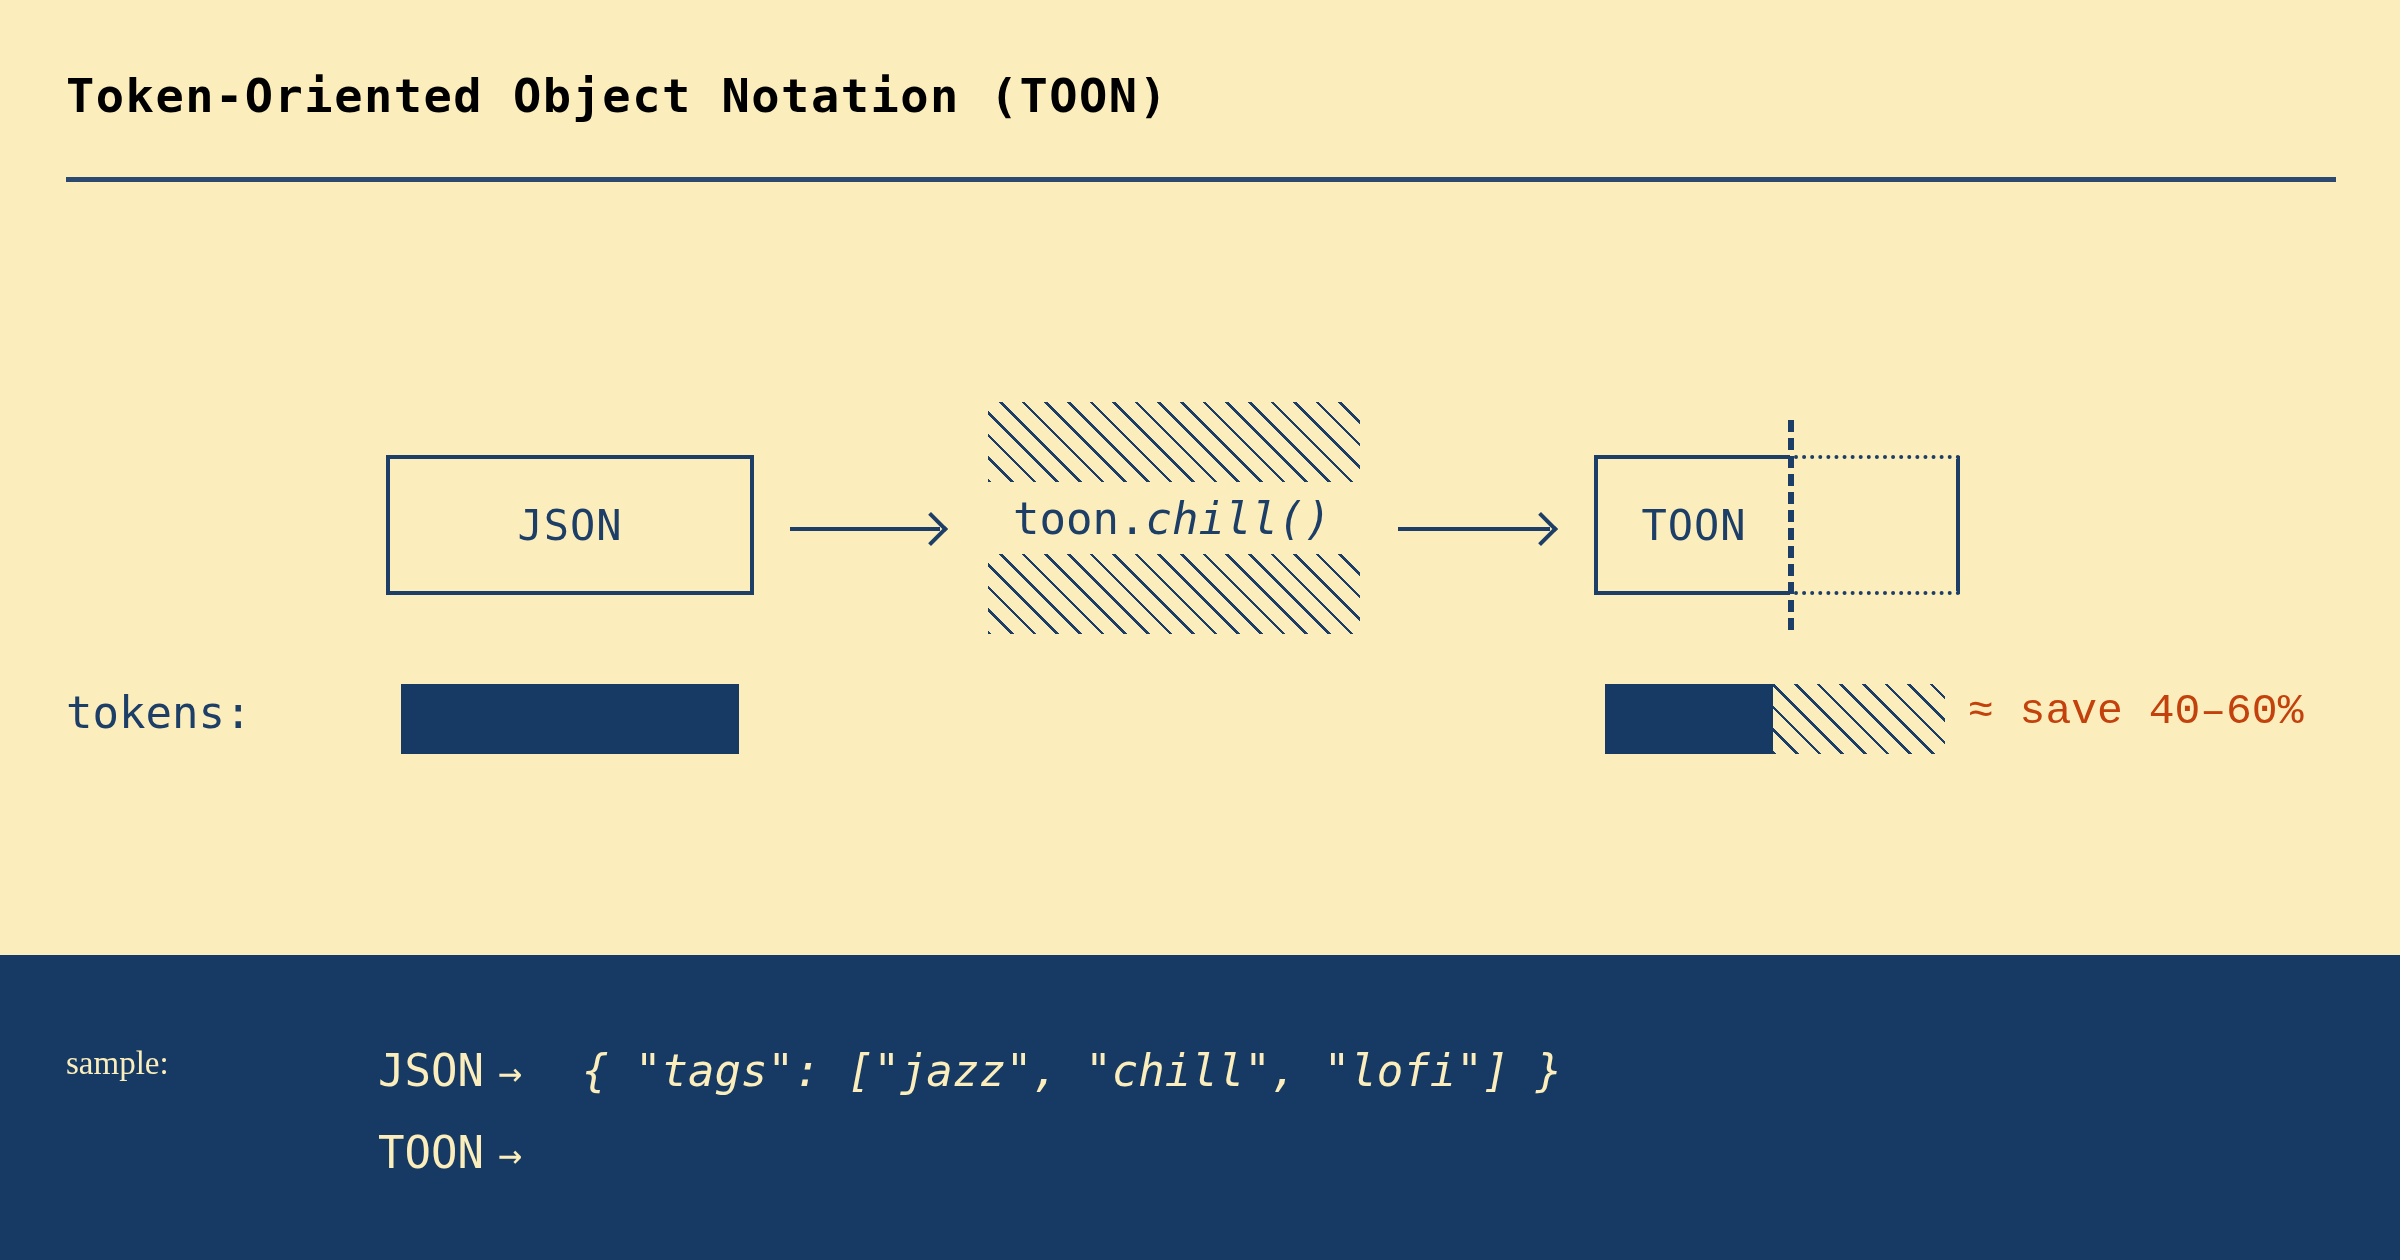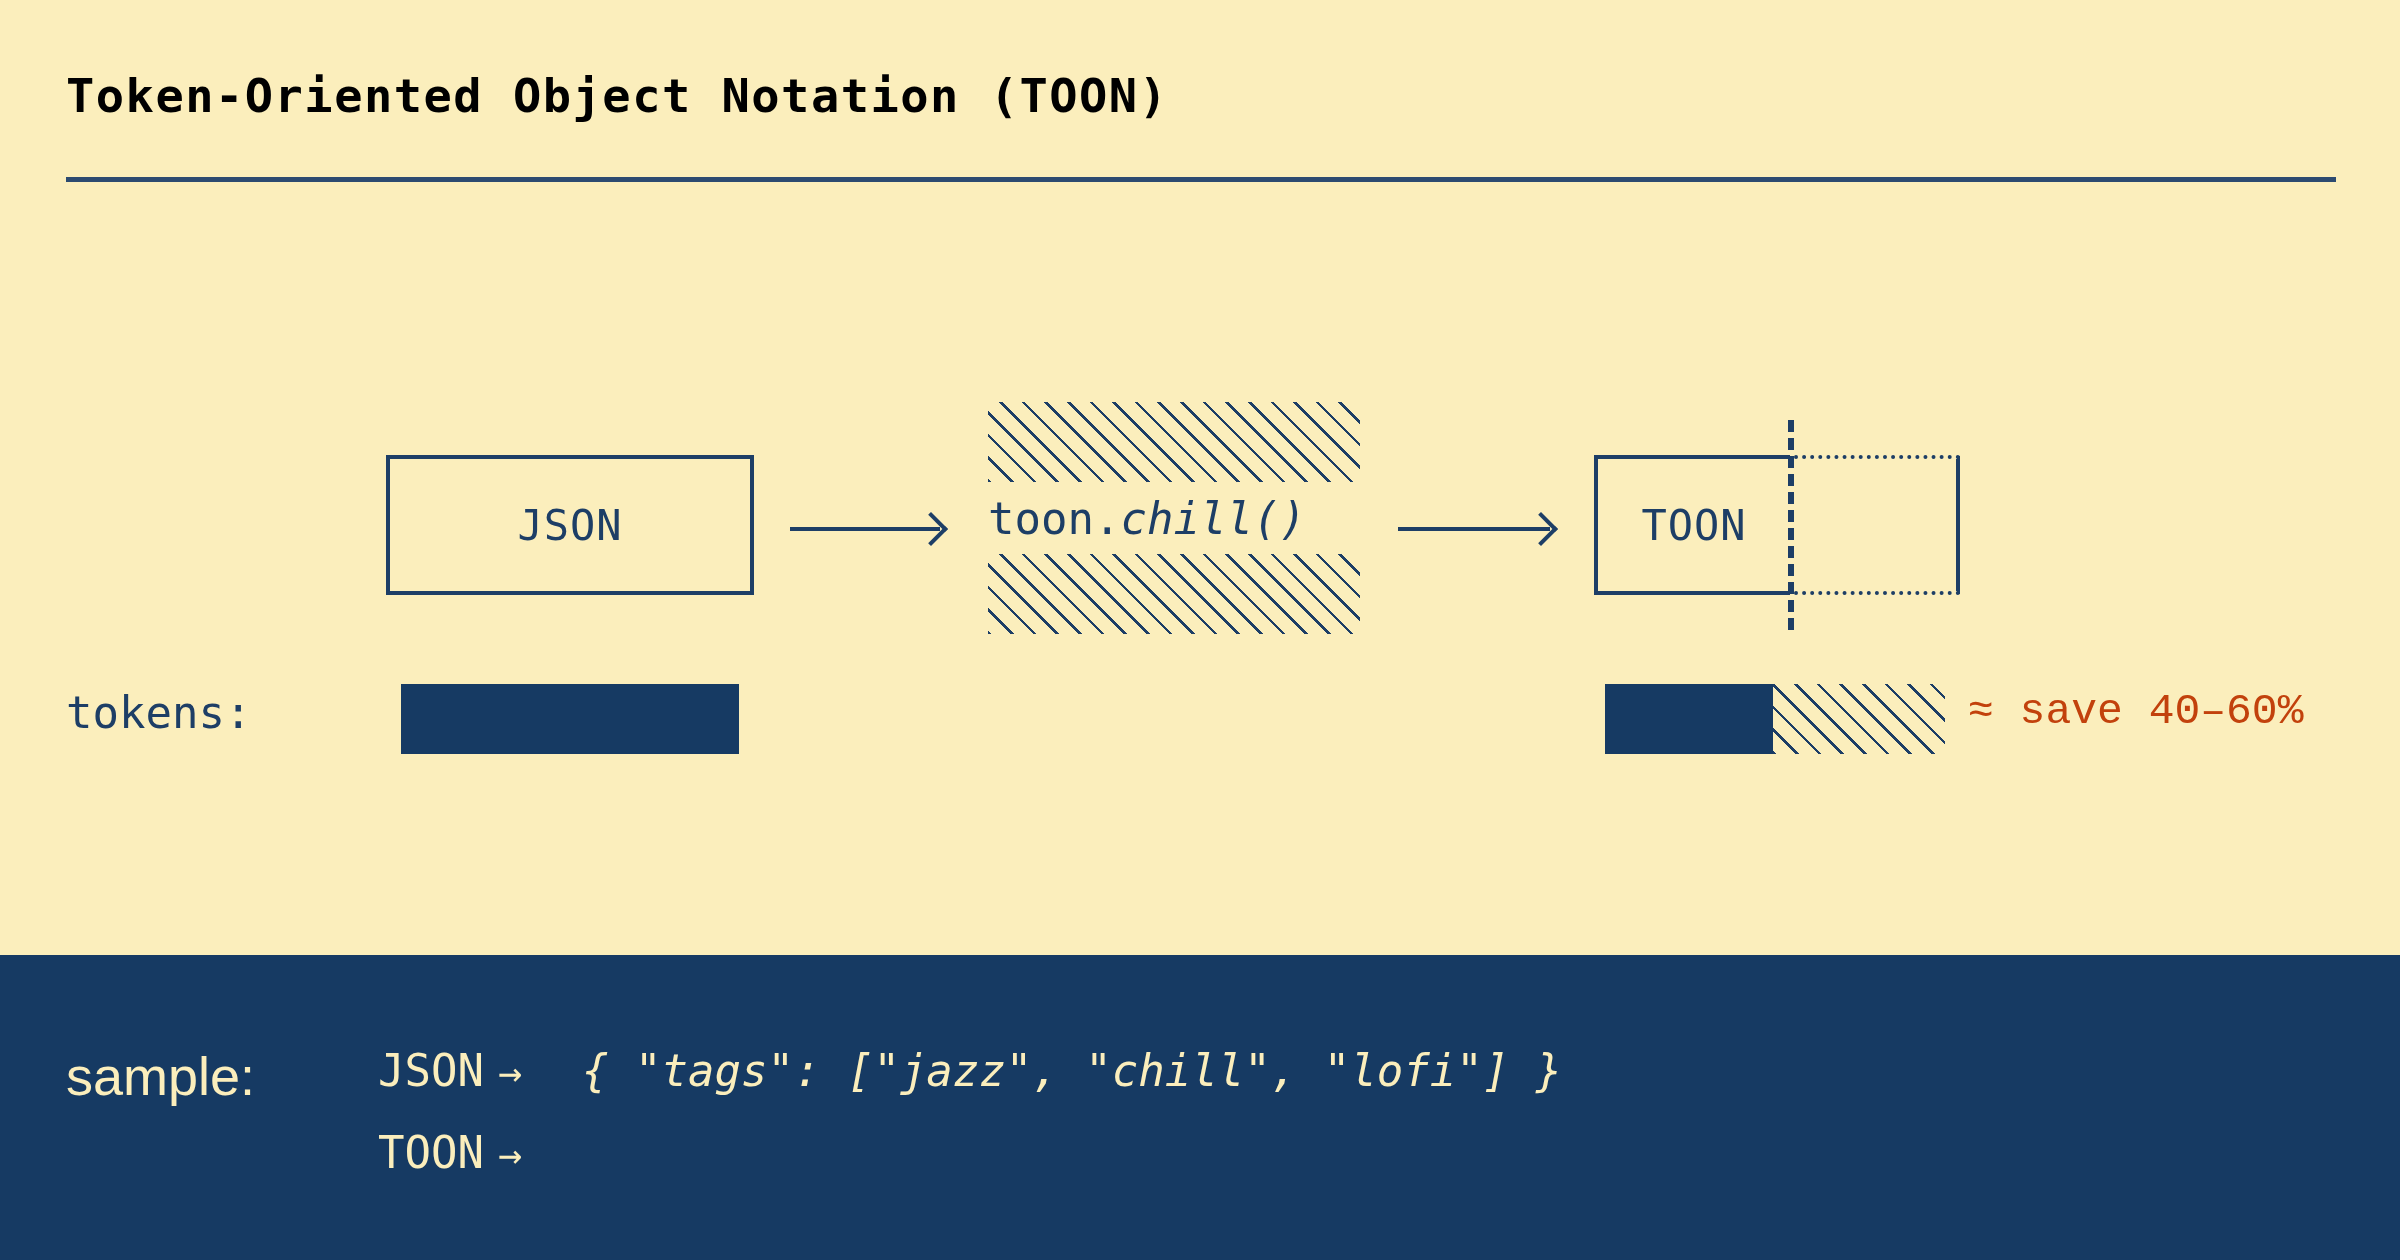--- a/index.html
+++ b/index.html
@@ -137,21 +137,21 @@
     width: 372px;
     height: 76px;
     display: flex;
     align-items: center;
     justify-content: flex-start;
     font-family: "DejaVu Sans Mono", monospace;
     font-size: 44px;
     color: #1d3e66;
     white-space: nowrap;
   }
-  #encode-label .lit { font-style: normal; }
+  #encode-label .lit { font-style: normal; margin-left: 25px; }
   #encode-label .ital { font-style: italic; }
 
   
   .arrow {
     position: absolute;
     height: 4px;
     background: #1d3e66;
   }
   .arrow::after {
     content: "";
@@ -223,22 +223,22 @@
     left: 0;
     top: 955px;
     width: 2400px;
     height: 305px;
     background: #163a63;
   }
   #sample-label {
     position: absolute;
     left: 66px;
     top: 1045px;
-    font-family: Liberation Sans, sans-serif;
-    font-size: 54px;
+    font-family: Liberation Serif, serif;
+    font-size: 33px;
     color: #fbeebc;
     white-space: nowrap;
   }
   .sample-row {
     position: absolute;
     left: 378px;
     font-family: "DejaVu Sans Mono", monospace;
     font-size: 44px;
     color: #fbeebc;
     white-space: nowrap;

